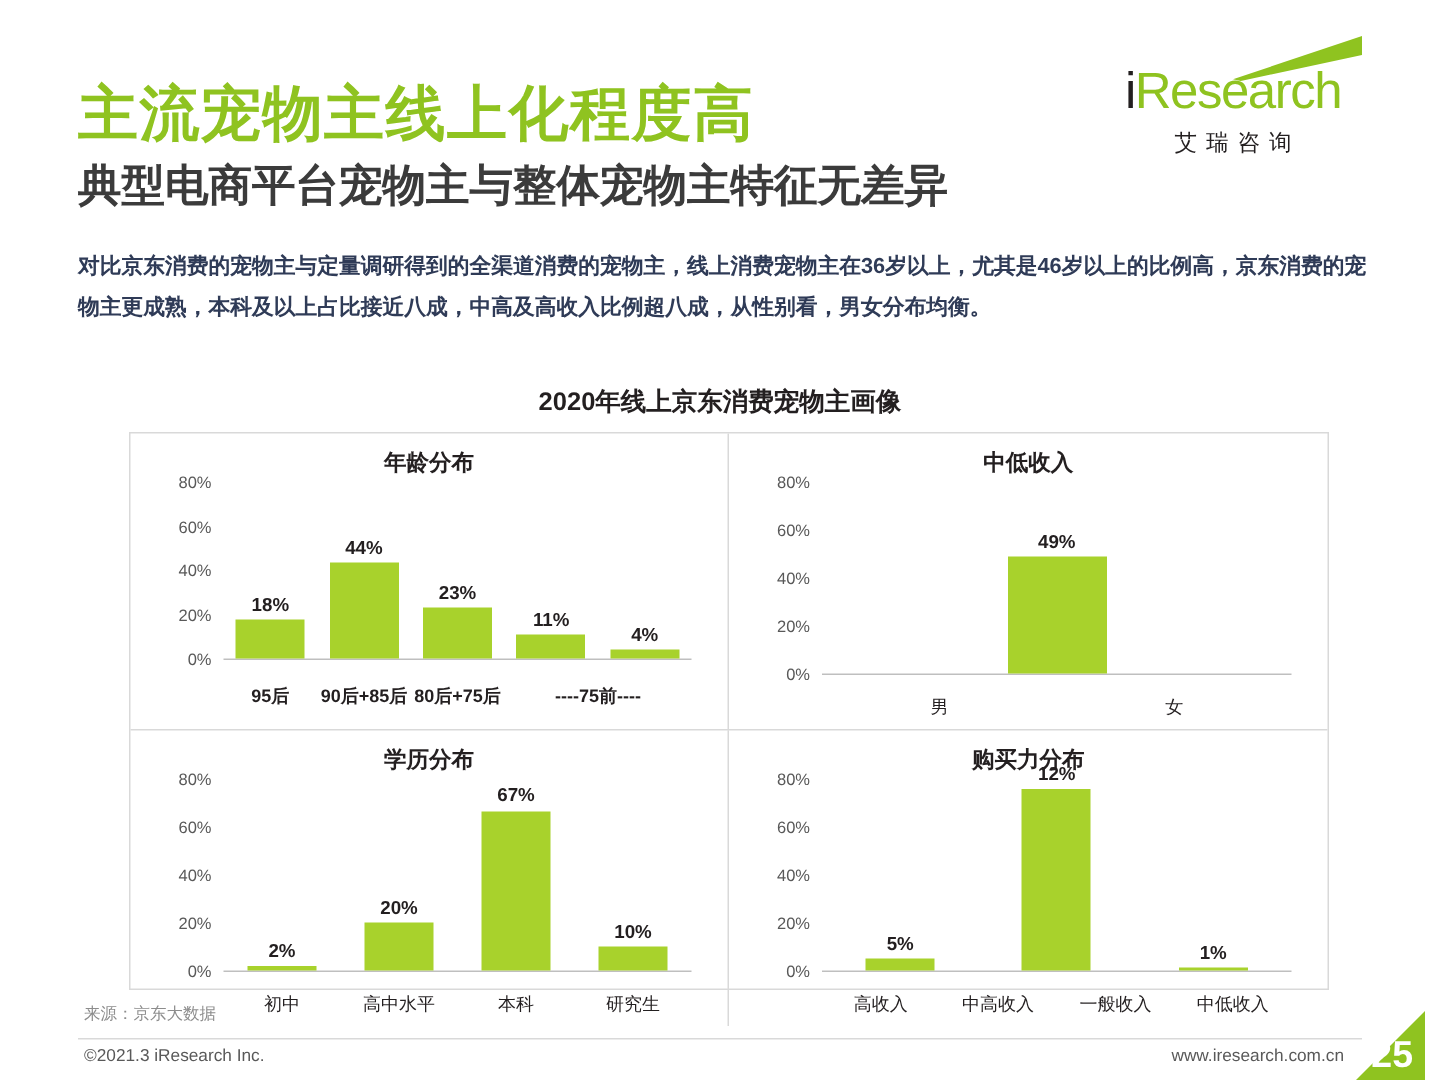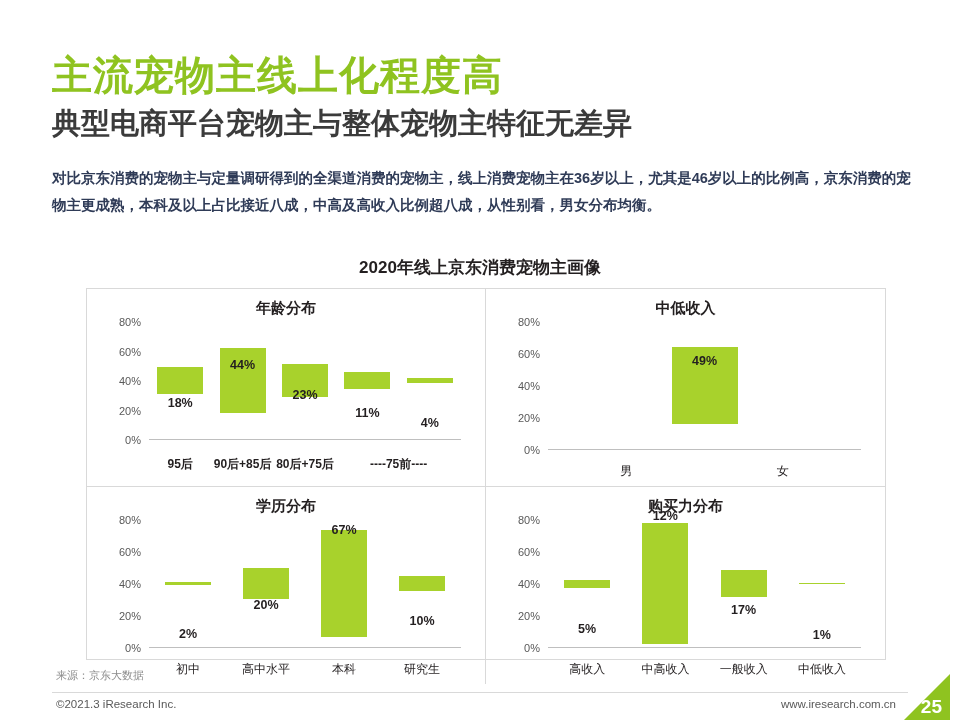--- a/index.html
+++ b/index.html
@@ -164,21 +164,21 @@
     border-bottom: 1px solid #bfbfbf;
     display: flex;
     align-items: flex-end;
     justify-content: space-around;
   }
   .barcol {
     position: relative;
     flex: 1;
     height: 100%;
     display: flex;
-    align-items: center;
+    align-items: flex-end;
     justify-content: center;
   }
   .bar {
     width: 46px;
     background: #a8d22c;
   }
   .barval {
     position: absolute;
     left: 0;
     right: 0;
@@ -247,30 +247,37 @@
     bottom: 0;
     width: 0;
     height: 0;
     border-left: 46px solid transparent;
     border-bottom: 46px solid #8fc320;
   }
   .page-num {
     position: absolute;
     right: 8px;
     bottom: 2px;
-    font-size: 19px;
+    font-size: 25px;
     color: #ffffff;
     font-weight: 600;
   }
 </style>
 </head>
 <body>
 
 <div class="slide">
 
+  <div class="logo-wrap">
+    <div class="logo-mark">
+      <div class="logo-swoosh"></div>
+      <div class="logo-text"><span class="i">i</span><span class="research">Research</span></div>
+    </div>
+    <div class="logo-cn">艾瑞咨询</div>
+  </div>
 
   <div class="title-main">主流宠物主线上化程度高</div>
   <div class="title-sub">典型电商平台宠物主与整体宠物主特征无差异</div>
   <div class="lead">对比京东消费的宠物主与定量调研得到的全渠道消费的宠物主，线上消费宠物主在36岁以上，尤其是46岁以上的比例高，京东消费的宠物主更成熟，本科及以上占比接近八成，中高及高收入比例超八成，从性别看，男女分布均衡。</div>
 
   <div class="chart-title">2020年线上京东消费宠物主画像</div>
 
   <div class="grid">
 
     <div class="cell">
@@ -387,24 +394,20 @@
         <div class="bars">
           <div class="barcol">
             <div class="barval" style="bottom:8.8%">5%</div>
             <div class="bar" style="height:6.3%"></div>
           </div>
           <div class="barcol">
             <div class="barval" style="bottom:97.5%">12%</div>
             <div class="bar" style="height:95%"></div>
           </div>
           <div class="barcol">
-            <div class="barval" style="bottom:23.8%">17%</div>
-            <div class="bar" style="height:21.3%"></div>
-          </div>
-          <div class="barcol">
             <div class="barval" style="bottom:3.8%">1%</div>
             <div class="bar" style="height:1.3%"></div>
           </div>
         </div>
       </div>
       <div class="xlabels">
         <div class="xlab">高收入</div>
         <div class="xlab">中高收入</div>
         <div class="xlab">一般收入</div>
         <div class="xlab">中低收入</div>

